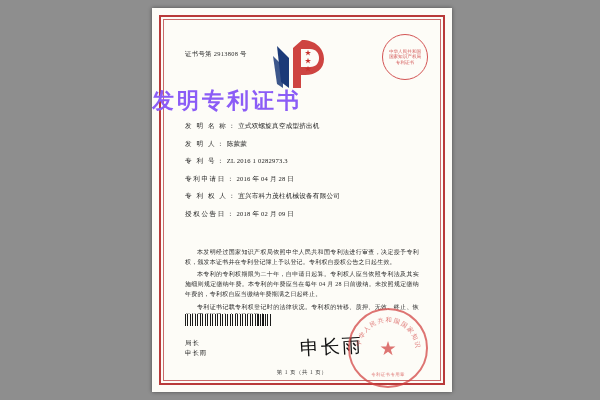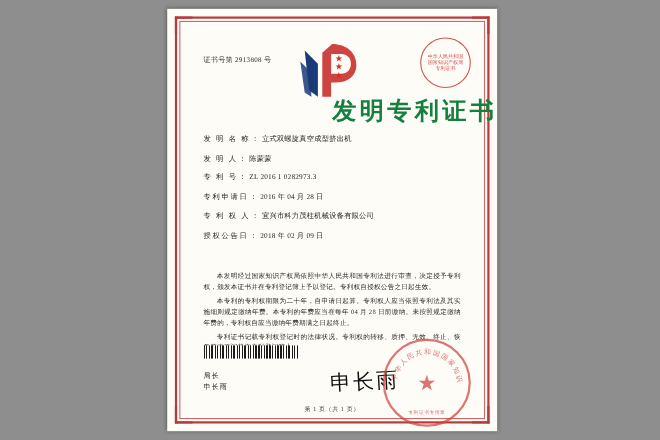--- a/index.html
+++ b/index.html
@@ -102,25 +102,25 @@
     width: 62px;
     height: 54px;
   }
 
   
   .title {
     position: absolute;
     left: 0;
     right: 0;
     top: 78px;
-    text-align: right;
+    text-align: left;
     font-size: 22px;
     font-weight: bold;
     letter-spacing: 3px;
-    color: #15803d;
+    color: #8b5cf6;
     font-family: "DejaVu Serif", serif;
   }
 
   
   .fields {
     position: absolute;
     left: 33px;
     top: 114px;
     width: 236px;
   }

